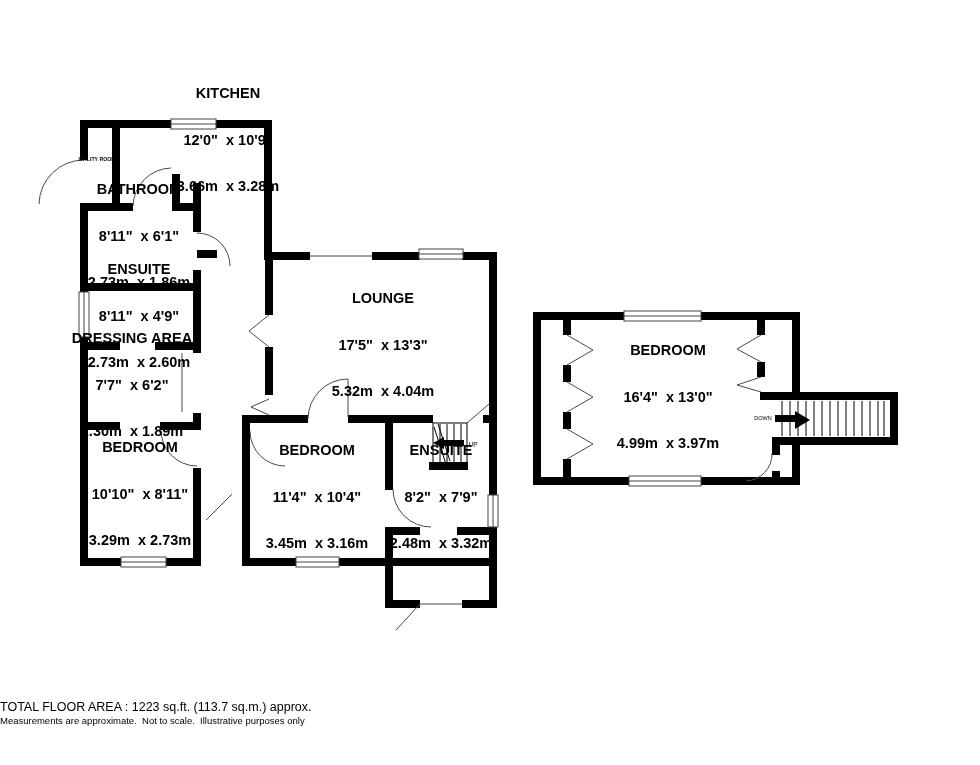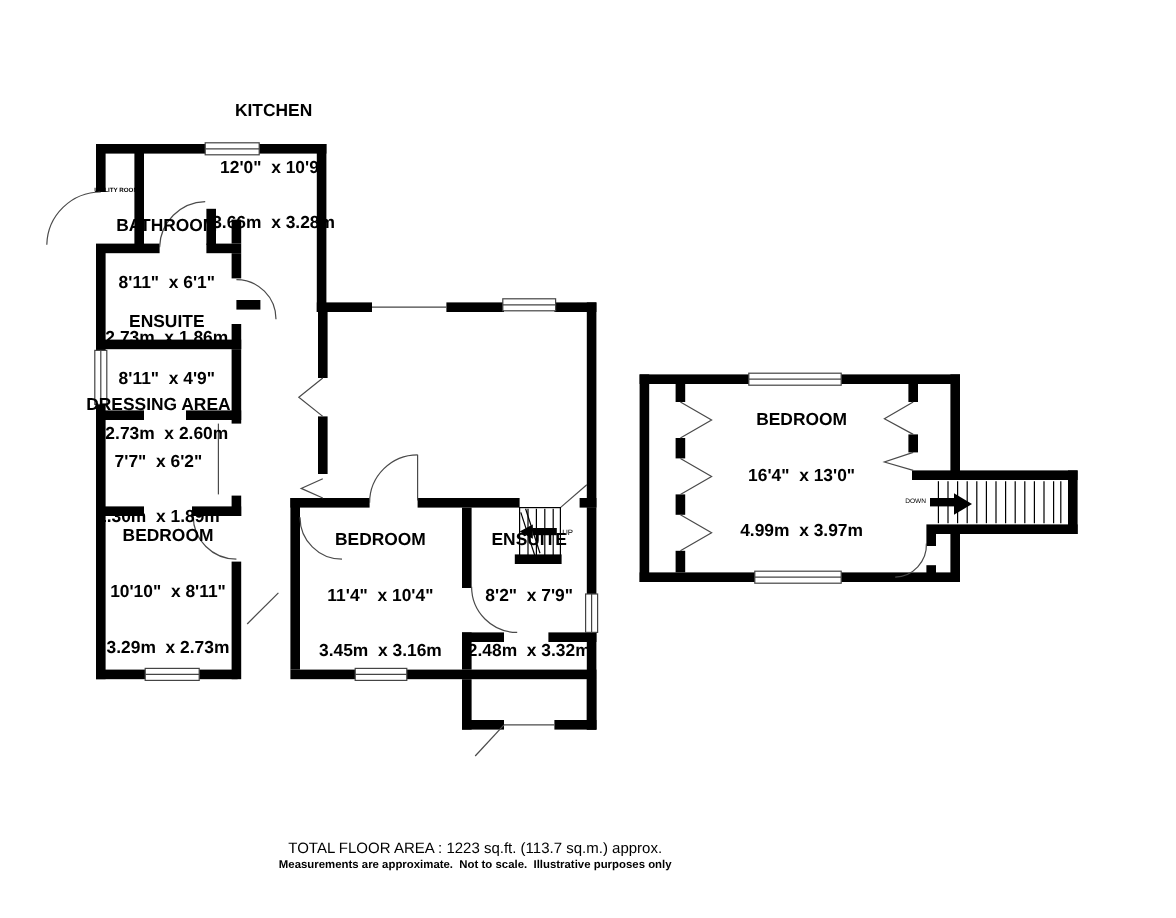--- a/index.html
+++ b/index.html
@@ -7,23 +7,23 @@
           font-family:"Liberation Sans",sans-serif;}
   #plan-svg{position:absolute;left:0;top:0;}
   .room-label{position:absolute;transform:translate(-50%,-50%);text-align:center;
               font-weight:bold;font-size:14.5px;line-height:15.5px;white-space:pre;color:#000;}
   .room-label .rname{display:block;}
   .room-label .rdim{display:block;}
   .tiny{position:absolute;transform:translate(-50%,-50%);color:#000;white-space:pre;}
   .tiny-utility{font-size:5.2px;font-weight:bold;}
   .tiny-up{font-size:6.5px;}
   .tiny-down{font-size:5.5px;}
-  #footer{position:absolute;left:0;top:700px;width:792px;text-align:center;color:#000;}
+  #footer{position:absolute;left:0;top:700px;width:792px;color:#000;}
   #footer .f1{font-size:12.5px;line-height:15px;white-space:pre;}
-  #footer .f2{font-size:9.5px;line-height:11px;white-space:pre;font-weight:bold;}
+  #footer .f2{font-size:9.5px;line-height:11px;white-space:pre;}
   #footer .f3{font-size:9.5px;line-height:11px;white-space:pre;}
 </style>
 </head>
 <body>
 
 <div id="canvas">
 
   <svg id="plan-svg" width="980" height="765" viewBox="0 0 980 765">
 
     <g fill="#000000">
@@ -208,20 +208,25 @@
   <div class="room-label" style="left:132px;top:385px;">
     <span class="rname">DRESSING AREA</span>
     <span class="rdim">7'7"  x 6'2"</span>
     <span class="rdim">2.30m  x 1.89m</span>
   </div>
   <div class="room-label" style="left:140px;top:494px;">
     <span class="rname">BEDROOM</span>
     <span class="rdim">10'10"  x 8'11"</span>
     <span class="rdim">3.29m  x 2.73m</span>
   </div>
+  <div class="room-label" style="left:383px;top:345px;">
+    <span class="rname">LOUNGE</span>
+    <span class="rdim">17'5"  x 13'3"</span>
+    <span class="rdim">5.32m  x 4.04m</span>
+  </div>
   <div class="room-label" style="left:317px;top:497px;">
     <span class="rname">BEDROOM</span>
     <span class="rdim">11'4"  x 10'4"</span>
     <span class="rdim">3.45m  x 3.16m</span>
   </div>
   <div class="room-label" style="left:441px;top:497px;">
     <span class="rname">ENSUITE</span>
     <span class="rdim">8'2"  x 7'9"</span>
     <span class="rdim">2.48m  x 3.32m</span>
   </div>

